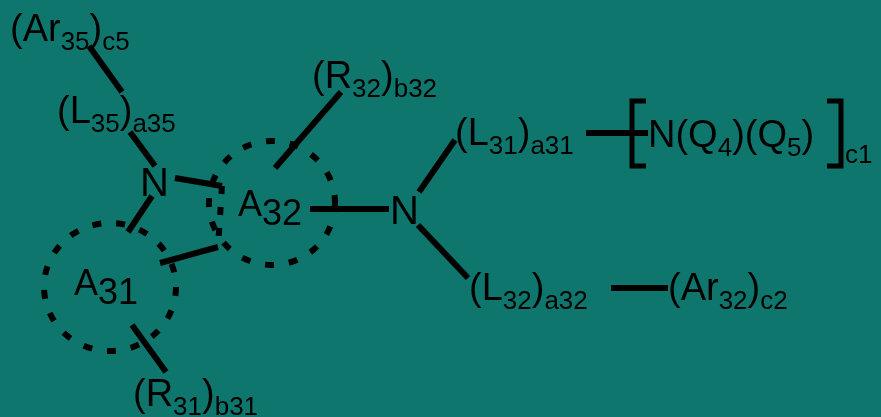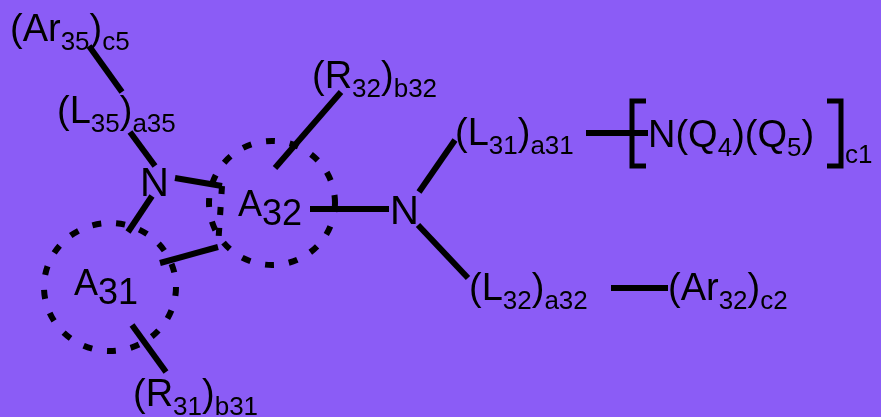--- a/index.html
+++ b/index.html
@@ -4,21 +4,21 @@
 <style>
   html, body {
     margin: 0;
     padding: 0;
     background: #ffffff;
   }
   #canvas {
     position: relative;
     width: 881px;
     height: 417px;
-    background: #8b5cf6;
+    background: #0f766e;
     overflow: hidden;
     font-family: "Liberation Sans", sans-serif;
   }
   svg#structure {
     position: absolute;
     top: 0;
     left: 0;
     width: 881px;
     height: 417px;
   }

